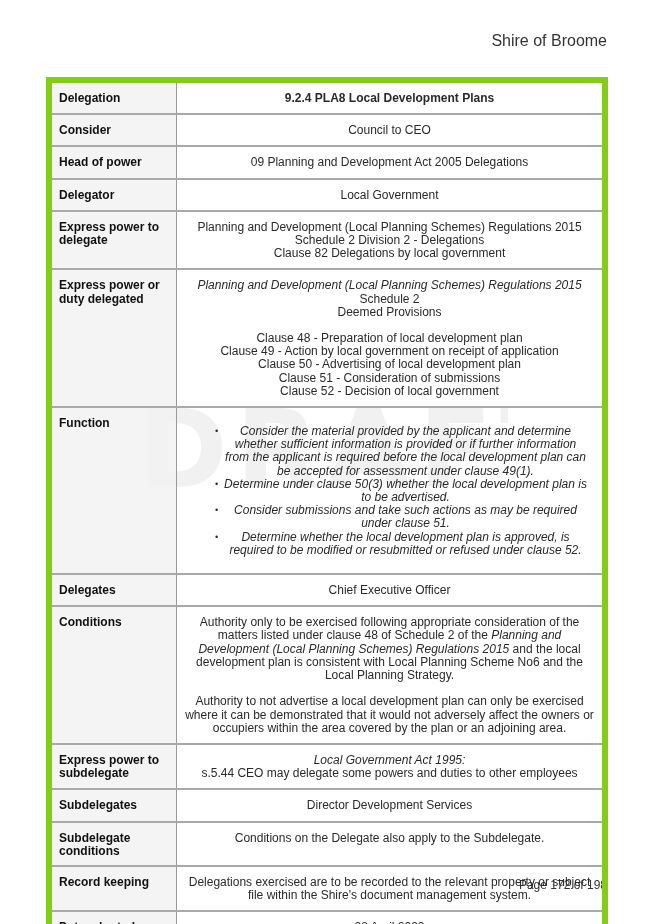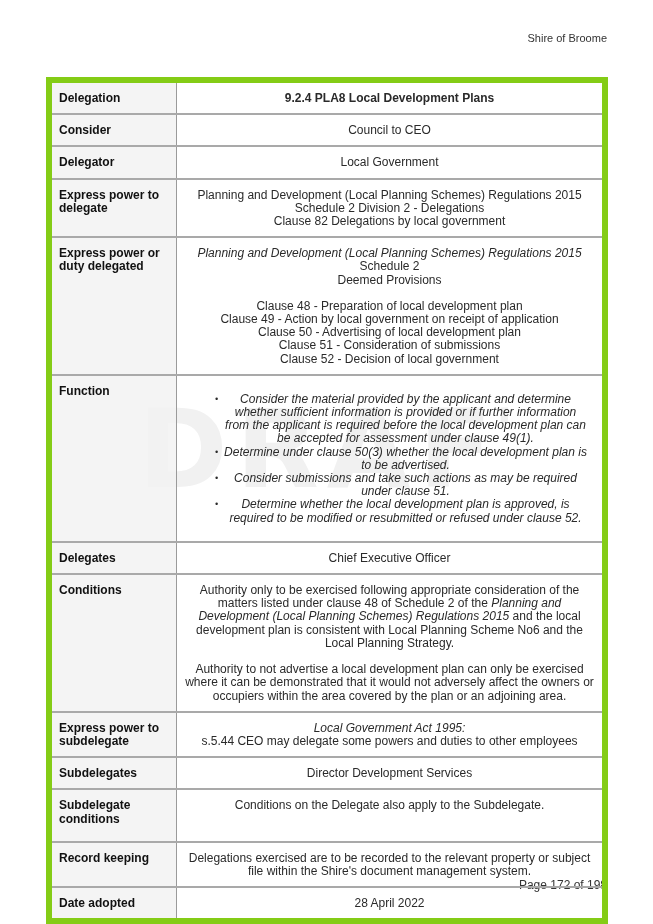--- a/index.html
+++ b/index.html
@@ -2,21 +2,21 @@
 <html><head>
 <meta charset="utf-8">
 <style>
   html, body { margin: 0; padding: 0; }
   body {
     width: 653px; height: 924px; background: #ffffff; position: relative; overflow: hidden;
     font-family: "Liberation Sans", "DejaVu Sans", sans-serif; color: #222;
   }
   .header-org {
     position: absolute; top: 32px; right: 46px;
-    font-size: 11px; color: #333;
+    font-size: 16px; color: #333;
   }
   .watermark {
     position: absolute; left: 138px; top: 400px; width: 370px; height: 100px;
     font-family: "DejaVu Sans", sans-serif; font-weight: bold; font-size: 108px;
     letter-spacing: 8px; color: #f1f1f1; line-height: 100px; overflow: hidden;
     z-index: 0; user-select: none; white-space: nowrap;
   }
   table.deleg {
     position: absolute; left: 46px; top: 77px; width: 562px;
     border-collapse: collapse; font-size: 12px; line-height: 13.2px; z-index: 1;
@@ -51,20 +51,24 @@
 
 <table class="deleg">
   <tbody>
       <tr>
     <td class="lbl">Delegation</td>
     <td class="val b">9.2.4 PLA8 Local Development Plans</td>
   </tr>
   <tr>
     <td class="lbl">Consider</td>
     <td class="val">Council to CEO</td>
+  </tr>
+  <tr>
+    <td class="lbl">Head of power</td>
+    <td class="val">09 Planning and Development Act 2005 Delegations</td>
   </tr>
   <tr>
     <td class="lbl">Delegator</td>
     <td class="val">Local Government</td>
   </tr>
   <tr>
     <td class="lbl">Express power to delegate</td>
     <td class="val">
       <div>Planning and Development (Local Planning Schemes) Regulations 2015</div>
       <div>Schedule 2 Division 2 - Delegations</div>
@@ -113,21 +117,21 @@
     <td class="val">
       <div class="it">Local Government Act 1995:</div>
       <div>s.5.44 CEO may delegate some powers and duties to other employees</div>
     </td>
   </tr>
   <tr>
     <td class="lbl">Subdelegates</td>
     <td class="val">Director Development Services</td>
   </tr>
   <tr>
-    <td class="lbl" style="padding-bottom:15px;">Subdelegate conditions</td>
+    <td class="lbl" style="padding-bottom:7px;">Subdelegate conditions</td>
     <td class="val">Conditions on the Delegate also apply to the Subdelegate.</td>
   </tr>
   <tr>
     <td class="lbl">Record keeping</td>
     <td class="val">Delegations exercised are to be recorded to the relevant property or subject file within the Shire's document management system.</td>
   </tr>
   <tr>
     <td class="lbl">Date adopted</td>
     <td class="val">28 April 2022</td>
   </tr>

